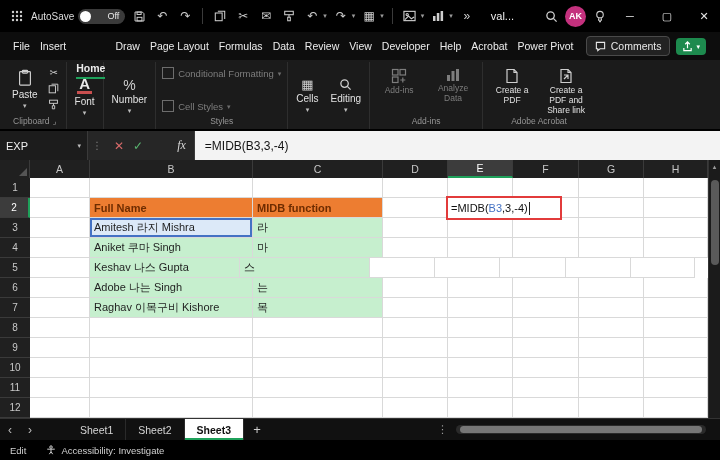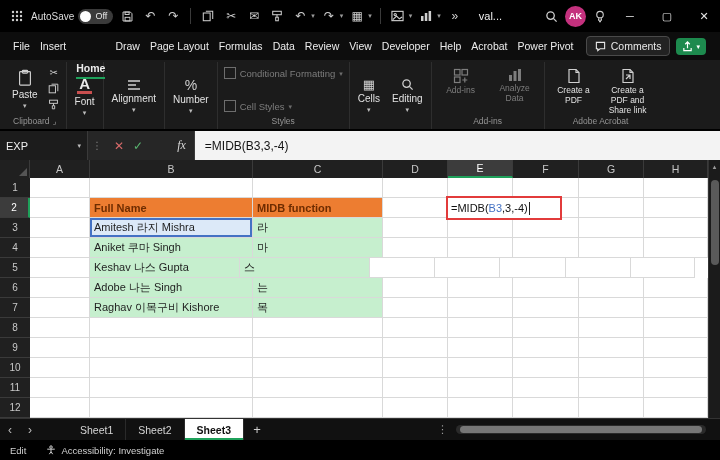--- a/index.html
+++ b/index.html
@@ -9,21 +9,21 @@
   *{box-sizing:border-box; margin:0; padding:0;}
   body{width:720px;height:460px;overflow:hidden;background:#000;
        font-family:"Liberation Sans",sans-serif;color:#e6e6e6;}
   .app{position:relative;width:720px;height:460px;background:#161616;display:flex;flex-direction:column;}
 
   
   .titlebar{height:32px;background:#000;display:flex;align-items:center;padding-left:8px;gap:5px;font-size:11px;flex:none;}
   .tbicon{color:#cfcfcf;min-width:18px;height:20px;display:flex;align-items:center;justify-content:center;font-size:12px;}
   .tbicon svg{display:block;}
   .autosave-wrap{display:flex;align-items:center;gap:4px;color:#dcdcdc;font-size:10px;}
-  .toggle{display:flex;align-items:center;background:#3a3a3a;border-radius:9px;height:15px;padding:1px 6px 1px 2px;gap:4px;font-size:9px;color:#e8e8e8;justify-content:flex-end;}
+  .toggle{display:flex;align-items:center;background:#3a3a3a;border-radius:9px;height:15px;padding:1px 6px 1px 2px;gap:16px;font-size:9px;color:#e8e8e8;justify-content:flex-end;}
   .knob{width:11px;height:11px;border-radius:50%;background:#fff;}
   .tbsep{width:1px;height:16px;background:#3a3a3a;margin:0 3px;}
   .tbcaret{font-size:7px;color:#9a9a9a;margin-left:-3px;}
   .filename{color:#f0f0f0;font-size:11px;margin-left:10px;}
   .tb-spacer{flex:1;}
   .avatar{width:21px;height:21px;border-radius:50%;background:var(--pink);color:#fff;display:flex;align-items:center;justify-content:center;font-size:9px;font-weight:bold;}
   .winbtn{width:32px;height:32px;display:flex;align-items:center;justify-content:center;color:#e6e6e6;font-size:11px;}
 
   
   .menubar{height:28px;background:#0d0d0d;display:flex;align-items:center;padding:0 8px;font-size:10.5px;flex:none;}
@@ -272,31 +272,20 @@
     <div class="rgroup">
       <div class="rgroup-body">
         <div class="bigbtn">
           <span class="font-A">A</span>
           <span>Font</span>
           <span class="caret">▾</span>
         </div>
       </div>
     </div>
 
-    <div class="rgroup">
-      <div class="rgroup-body">
-        <div class="bigbtn">
-          <svg width="14" height="12" viewBox="0 0 14 12" stroke="#cfcfcf" stroke-width="1.4">
-              <path d="M1 2h12M1 6h8M1 10h12"></path>
-            </svg>
-          <span>Alignment</span>
-          <span class="caret">▾</span>
-        </div>
-      </div>
-    </div>
 
     <div class="rgroup">
       <div class="rgroup-body">
         <div class="bigbtn">
           <span class="glyph-icon" style="font-size:14px">%</span>
           <span>Number</span>
           <span class="caret">▾</span>
         </div>
       </div>
     </div>

